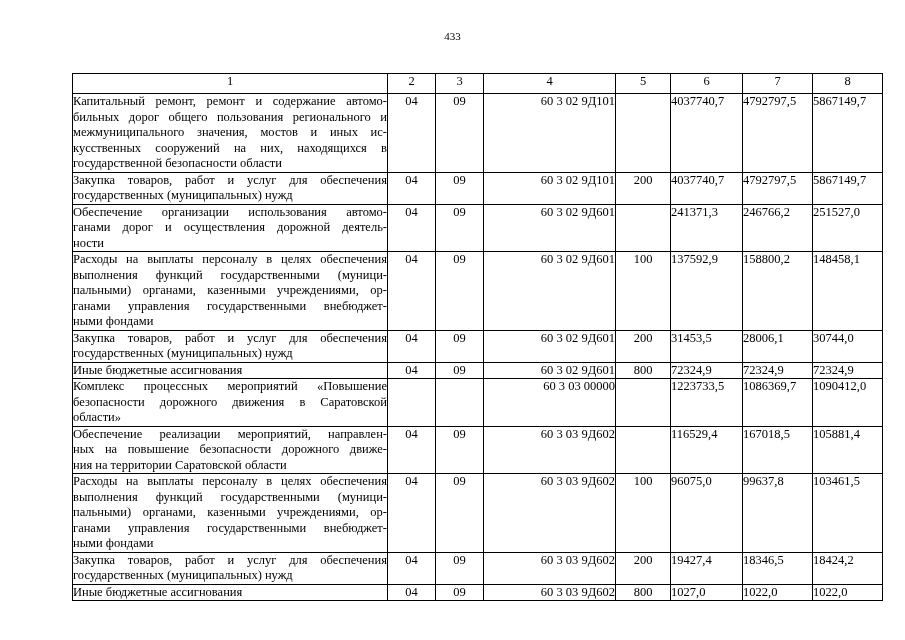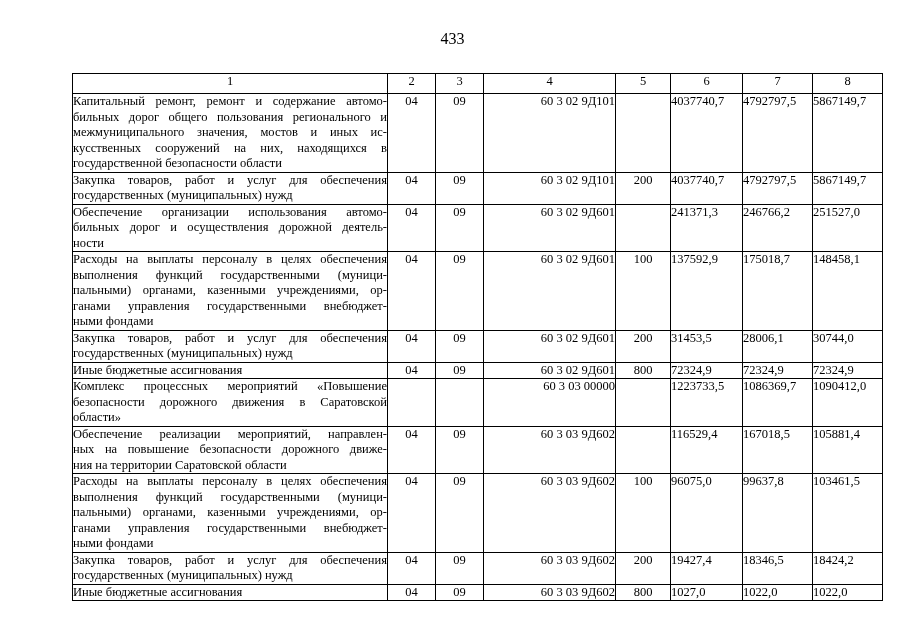--- a/index.html
+++ b/index.html
@@ -13,21 +13,21 @@
     font-family: "Liberation Serif", serif;
     color: #000;
     position: relative;
   }
   .page-number {
     position: absolute;
     top: 30px;
     left: 0;
     width: 905px;
     text-align: center;
-    font-size: 16px;
+    font-size: 11px;
   }
   .table-wrap {
     position: absolute;
     top: 73px;
     left: 72px;
     width: 810px;
   }
   table.budget {
     border-collapse: collapse;
     width: 810px;
@@ -159,21 +159,21 @@
           <td class="code">09</td>
           <td class="bcode">60 3 02 9Д101</td>
           <td class="code">200</td>
           <td class="num">4037740,7</td>
           <td class="num">4792797,5</td>
           <td class="num">5867149,7</td>
         </tr>
         <tr>
           <td class="name">
             <span class="just-full">Обеспечение организации использования автомо-</span>
-            <span class="just-full">бильных дорог и осуществления дорожной деятель-</span>
+            <span class="just-full">ганами дорог и осуществления дорожной деятель-</span>
             <span class="just">ности</span>
           </td>
           <td class="code">04</td>
           <td class="code">09</td>
           <td class="bcode">60 3 02 9Д601</td>
           <td class="code"></td>
           <td class="num">241371,3</td>
           <td class="num">246766,2</td>
           <td class="num">251527,0</td>
         </tr>
@@ -183,21 +183,21 @@
             <span class="just-full">выполнения функций государственными (муници-</span>
             <span class="just-full">пальными) органами, казенными учреждениями, ор-</span>
             <span class="just-full">ганами управления государственными внебюджет-</span>
             <span class="just">ными фондами</span>
           </td>
           <td class="code">04</td>
           <td class="code">09</td>
           <td class="bcode">60 3 02 9Д601</td>
           <td class="code">100</td>
           <td class="num">137592,9</td>
-          <td class="num">175018,7</td>
+          <td class="num">158800,2</td>
           <td class="num">148458,1</td>
         </tr>
         <tr>
           <td class="name">
             <span class="just-full">Закупка товаров, работ и услуг для обеспечения</span>
             <span class="just">государственных (муниципальных) нужд</span>
           </td>
           <td class="code">04</td>
           <td class="code">09</td>
           <td class="bcode">60 3 02 9Д601</td>

